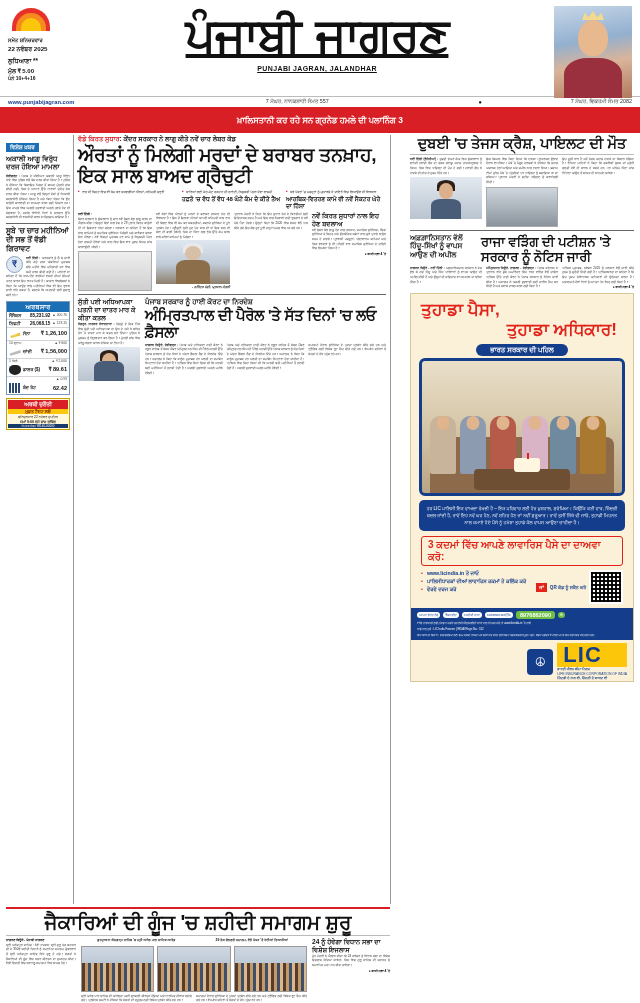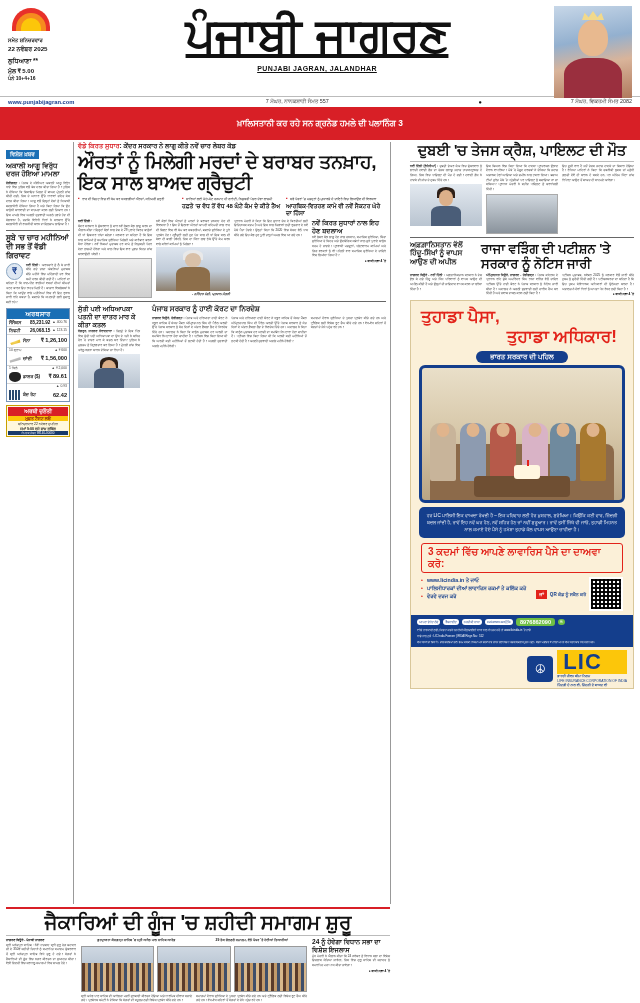--- a/index.html
+++ b/index.html
@@ -45,21 +45,21 @@
   .miss-photo .body { position:absolute; left:10px; bottom:0; width:58px; height:40px; background:#9a2f3e; border-radius:40% 40% 0 0; }
 
   
   .urlstrip { display:flex; align-items:center; padding:1px 8px; border-top:1px solid #bbb; font-size:5.6px; }
   .urlstrip .url { color:#1a3f8f; font-weight:bold; font-size:5.8px; width:108px; }
   .urlstrip .vikrami { flex:1; text-align:center; color:#333; font-size:5.4px; }
   .urlstrip .dot { color:#111; }
   .urlstrip .loc { width:150px; text-align:right; font-size:5.4px; color:#333; }
 
   
-  .redbanner { background:#d81f26; color:#fff; display:flex; align-items:center; height:33px; margin:1px 0 0 0; }
+  .redbanner { background:#d81f26; color:#fff; display:flex; align-items:center; height:26px; margin:1px 0 0 0; }
   .redbanner .rb { flex:1; text-align:center; font-size:8.4px; font-weight:bold; white-space:nowrap; padding:0 4px; }
 
   
   .content { flex:1; display:flex; padding:2px 6px 0 6px; gap:0; }
   .col-left { width:68px; flex:0 0 68px; border-right:1px solid #999; padding-right:3px; }
   .col-mid  { flex:1; padding:0 4px; }
   .col-right{ width:244px; flex:0 0 244px; border-left:1px solid #999; padding-left:19px; }
 
   
   .tx { font-size:3.1px; line-height:1.5; text-align:justify; color:#2a2a2a; word-spacing:0px; hyphens:auto; }
@@ -359,35 +359,36 @@
         </div>
         <div>
           <div class="small-sec-h">ਨਵੇਂ ਕਿਰਤ ਸੁਧਾਰਾਂ ਨਾਲ ਇਹ ਹੋਣ ਬਦਲਾਅ</div>
           <div class="tx">ਨਵੇਂ ਲੇਬਰ ਕੋਡ ਲਾਗੂ ਹੋਣ ਨਾਲ ਤਨਖ਼ਾਹ, ਸਮਾਜਿਕ ਸੁਰੱਖਿਆ, ਕਿੱਤਾ ਸੁਰੱਖਿਆ ਤੇ ਸਿਹਤ ਅਤੇ ਉਦਯੋਗਿਕ ਸਬੰਧਾਂ ਨਾਲ ਜੁੜੇ ਪੁਰਾਣੇ ਕਾਨੂੰਨ ਖ਼ਤਮ ਹੋ ਜਾਣਗੇ। ਪ੍ਰਵਾਸੀ ਮਜ਼ਦੂਰਾਂ, ਪਲੇਟਫਾਰਮ ਕਾਮਿਆਂ ਅਤੇ ਗਿਗ ਵਰਕਰਾਂ ਨੂੰ ਵੀ ਪਹਿਲੀ ਵਾਰ ਸਮਾਜਿਕ ਸੁਰੱਖਿਆ ਦੇ ਦਾਇਰੇ ਵਿਚ ਲਿਆਂਦਾ ਗਿਆ ਹੈ।</div>
           <div class="contd">● ਬਾਕੀ ਸਫ਼ਾ 4 'ਤੇ</div>
         </div>
       </div>
 
       <div class="rule"></div>
 
-      <div style="display:flex;gap:12px">
+      <div style="display:flex;gap:5px">
         <div style="width:62px;flex:0 0 62px">
           <div class="small-sec-h">ਸੁੱਤੀ ਪਈ ਅਧਿਆਪਕਾ ਪਤਨੀ ਦਾ ਦਾਤਰ ਮਾਰ ਕੇ ਕੀਤਾ ਕਤਲ</div>
           <div class="tx">
             <b>ਸੰਗਰੂਰ, ਜਾਗਰਣ ਸੰਵਾਦਦਾਤਾ :</b>
             <span>ਜ਼ਿਲ੍ਹੇ ਦੇ ਇਕ ਪਿੰਡ ਵਿਚ ਸੁੱਤੀ ਪਈ ਅਧਿਆਪਕਾ ਦਾ ਉਸ ਦੇ ਪਤੀ ਨੇ ਕਥਿਤ ਤੌਰ 'ਤੇ ਦਾਤਰ ਮਾਰ ਕੇ ਕਤਲ ਕਰ ਦਿੱਤਾ। ਪੁਲਿਸ ਨੇ ਮੁਲਜ਼ਮ ਨੂੰ ਗ੍ਰਿਫ਼ਤਾਰ ਕਰ ਲਿਆ ਹੈ। ਮੁੱਢਲੀ ਜਾਂਚ ਵਿਚ ਘਰੇਲੂ ਝਗੜਾ ਕਾਰਨ ਦੱਸਿਆ ਜਾ ਰਿਹਾ ਹੈ।</span>
           </div>
           <div class="ppl" style="height:34px;margin-top:2px">
               <div class="hair"></div>
               <div class="face"></div>
               <div class="torso"></div>
             </div>
         </div>
         <div style="flex:1">
           <div class="r-sub">ਪੰਜਾਬ ਸਰਕਾਰ ਨੂੰ ਹਾਈ ਕੋਰਟ ਦਾ ਨਿਰਦੇਸ਼</div>
+          <div class="mid-h1" style="font-size:15px">ਅੰਮ੍ਰਿਤਪਾਲ ਦੀ ਪੈਰੋਲ 'ਤੇ ਸੱਤ ਦਿਨਾਂ 'ਚ ਲਓ ਫ਼ੈਸਲਾ</div>
           <div class="cols3" style="margin-top:2px">
             <div class="tx">
               <b>ਜਾਗਰਣ ਬਿਊਰੋ, ਚੰਡੀਗੜ੍ਹ :</b>
               <span>ਪੰਜਾਬ ਅਤੇ ਹਰਿਆਣਾ ਹਾਈ ਕੋਰਟ ਨੇ ਖਡੂਰ ਸਾਹਿਬ ਤੋਂ ਸੰਸਦ ਮੈਂਬਰ ਅੰਮ੍ਰਿਤਪਾਲ ਸਿੰਘ ਦੀ ਪੈਰੋਲ ਅਰਜ਼ੀ ਉੱਤੇ ਪੰਜਾਬ ਸਰਕਾਰ ਨੂੰ ਸੱਤ ਦਿਨਾਂ ਦੇ ਅੰਦਰ ਫ਼ੈਸਲਾ ਲੈਣ ਦੇ ਨਿਰਦੇਸ਼ ਦਿੱਤੇ ਹਨ। ਅਦਾਲਤ ਨੇ ਕਿਹਾ ਕਿ ਕਾਨੂੰਨ ਮੁਤਾਬਕ ਹਰ ਅਰਜ਼ੀ ਦਾ ਸਮਾਂਬੱਧ ਨਿਪਟਾਰਾ ਹੋਣਾ ਚਾਹੀਦਾ ਹੈ। ਪਟੀਸ਼ਨ ਵਿਚ ਕਿਹਾ ਗਿਆ ਸੀ ਕਿ ਅਰਜ਼ੀ ਕਈ ਮਹੀਨਿਆਂ ਤੋਂ ਲਟਕੀ ਹੋਈ ਹੈ। ਅਗਲੀ ਸੁਣਵਾਈ ਅਗਲੇ ਮਹੀਨੇ ਹੋਵੇਗੀ।</span>
             </div>
             <div class="tx">ਪੰਜਾਬ ਅਤੇ ਹਰਿਆਣਾ ਹਾਈ ਕੋਰਟ ਨੇ ਖਡੂਰ ਸਾਹਿਬ ਤੋਂ ਸੰਸਦ ਮੈਂਬਰ ਅੰਮ੍ਰਿਤਪਾਲ ਸਿੰਘ ਦੀ ਪੈਰੋਲ ਅਰਜ਼ੀ ਉੱਤੇ ਪੰਜਾਬ ਸਰਕਾਰ ਨੂੰ ਸੱਤ ਦਿਨਾਂ ਦੇ ਅੰਦਰ ਫ਼ੈਸਲਾ ਲੈਣ ਦੇ ਨਿਰਦੇਸ਼ ਦਿੱਤੇ ਹਨ। ਅਦਾਲਤ ਨੇ ਕਿਹਾ ਕਿ ਕਾਨੂੰਨ ਮੁਤਾਬਕ ਹਰ ਅਰਜ਼ੀ ਦਾ ਸਮਾਂਬੱਧ ਨਿਪਟਾਰਾ ਹੋਣਾ ਚਾਹੀਦਾ ਹੈ। ਪਟੀਸ਼ਨ ਵਿਚ ਕਿਹਾ ਗਿਆ ਸੀ ਕਿ ਅਰਜ਼ੀ ਕਈ ਮਹੀਨਿਆਂ ਤੋਂ ਲਟਕੀ ਹੋਈ ਹੈ। ਅਗਲੀ ਸੁਣਵਾਈ ਅਗਲੇ ਮਹੀਨੇ ਹੋਵੇਗੀ।</div>
             <div class="tx">ਸਮਾਗਮਾਂ ਦੌਰਾਨ ਸੁਰੱਖਿਆ ਦੇ ਪੁਖ਼ਤਾ ਪ੍ਰਬੰਧ ਕੀਤੇ ਗਏ ਹਨ ਅਤੇ ਟ੍ਰੈਫ਼ਿਕ ਲਈ ਵਿਸ਼ੇਸ਼ ਰੂਟ ਤੈਅ ਕੀਤੇ ਗਏ ਹਨ। ਵੱਖ-ਵੱਖ ਸ਼ਹਿਰਾਂ ਤੋਂ ਸੰਗਤਾਂ ਦੇ ਜੱਥੇ ਪਹੁੰਚ ਰਹੇ ਹਨ।</div>
           </div>
         </div>
       </div>

